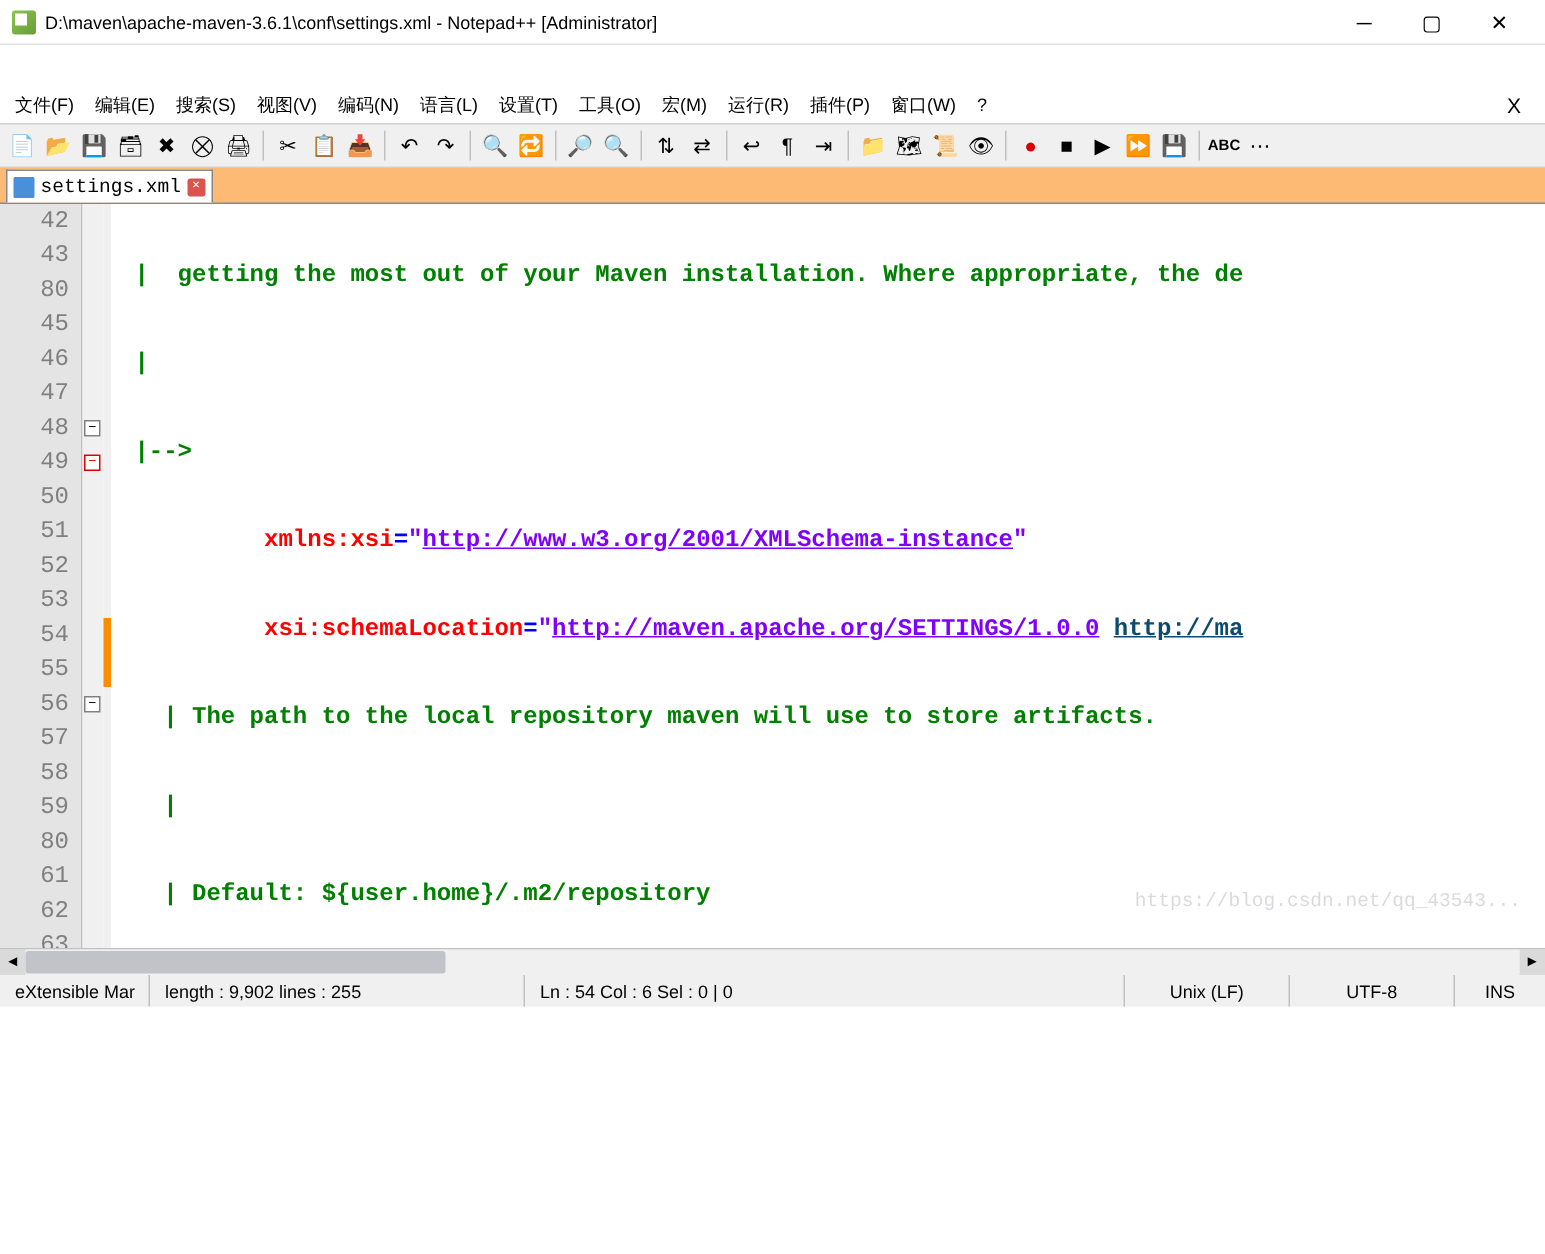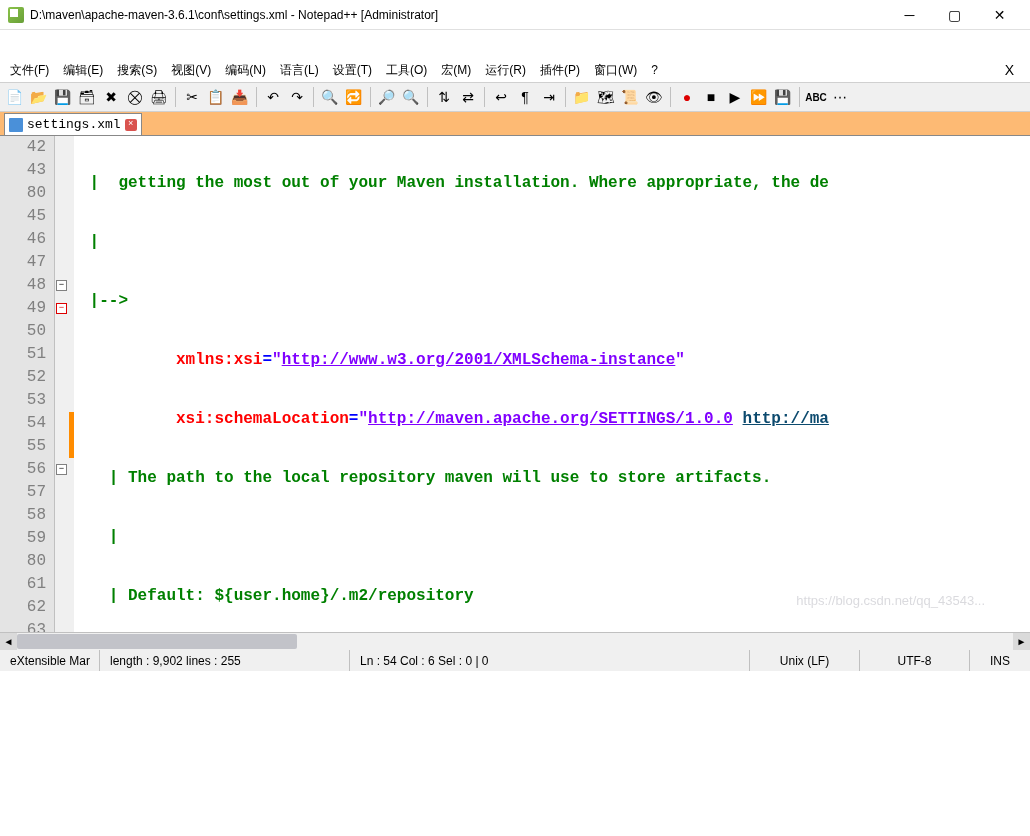--- a/index.html
+++ b/index.html
@@ -35,21 +35,21 @@
 .c-str { color: #8000ff; }
 .c-url { color: #8000ff; text-decoration: underline; }
 .c-url2 { color: #0c4a6e; text-decoration: underline; }
 .hscroll { height: 17px; background: #f0f0f0; border-top: 1px solid #c0c0c0; display: flex; align-items: center; }
 .hsb-btn { width: 17px; height: 17px; background: #dadada; display: flex; align-items: center; justify-content: center; font-size: 10px; }
 .hsb-track { flex: 1; height: 17px; background: #f0f0f0; position: relative; }
 .hsb-thumb { position: absolute; left: 0; width: 280px; height: 15px; top: 1px; background: #c2c3c9; border-radius: 2px; }
 .statusbar { height: 22px; background: #f0f0f0; border-top: 1px solid #c0c0c0; display: flex; align-items: center; font-size: 12px; }
 .sseg { padding: 0 10px; border-right: 1px solid #c0c0c0; height: 100%; display: flex; align-items: center; white-space: nowrap; }
 .sseg.wide { flex: 1; }
-.watermark { position: absolute; right: 45px; bottom: 24px; color: rgba(150,150,160,0.35); font-size: 13px; font-family: Liberation Sans, sans-serif; }
+.watermark { position: absolute; right: 16px; bottom: 24px; color: rgba(150,150,160,0.35); font-size: 13px; font-family: Liberation Mono, monospace; }
 </style>
 </head>
 <body>
 
 <div class="titlebar">
   <div class="icon"></div>
   <div class="title">D:\maven\apache-maven-3.6.1\conf\settings.xml - Notepad++ [Administrator]</div>
   <div class="winbtns">
     <div class="winbtn">─</div>
     <div class="winbtn">▢</div>

